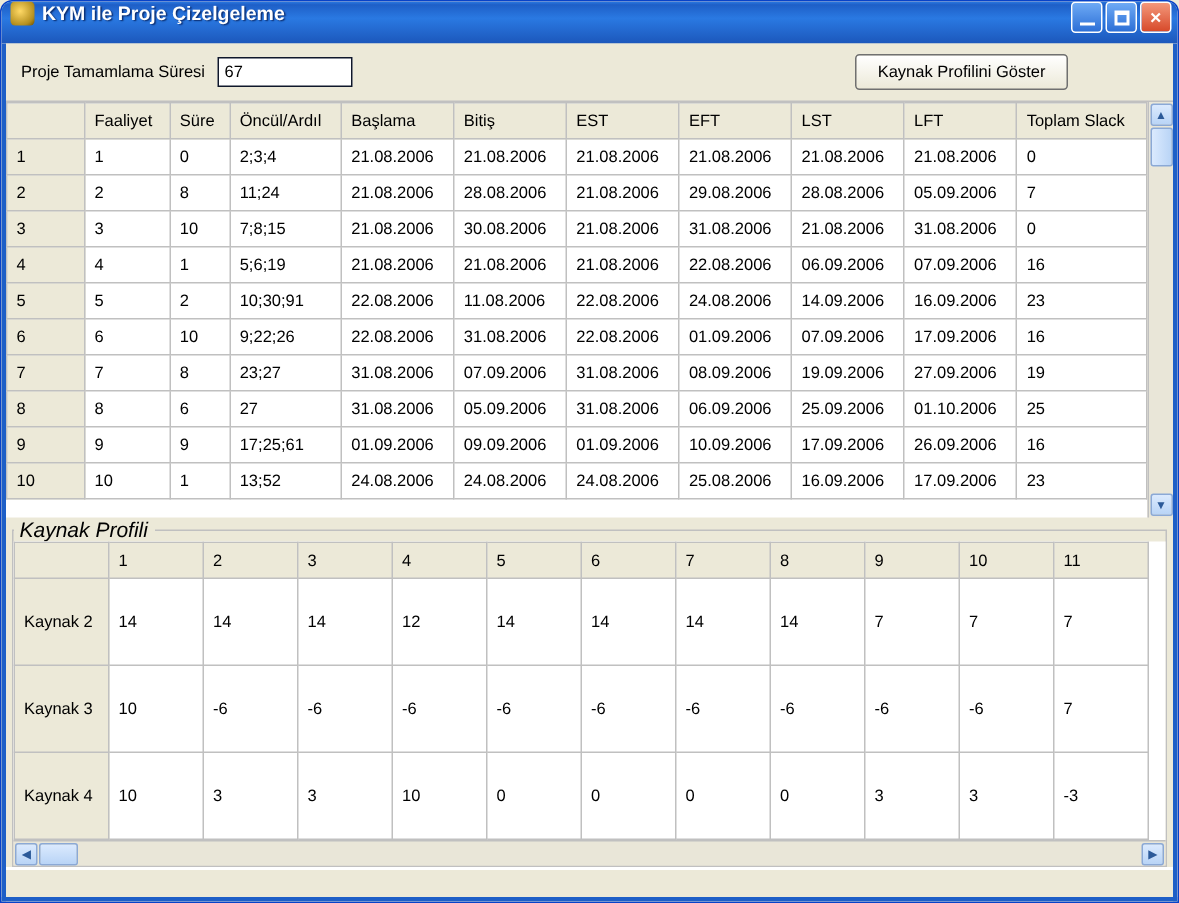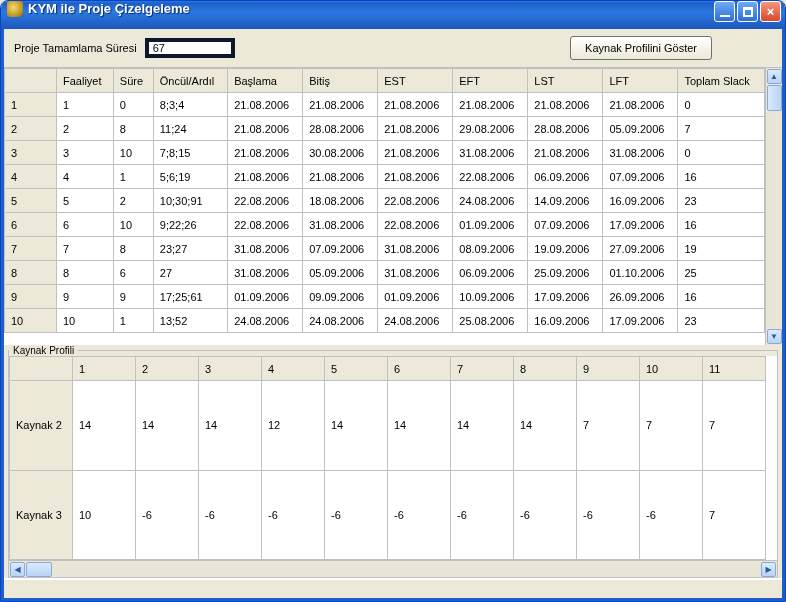--- a/index.html
+++ b/index.html
@@ -11,21 +11,21 @@
 .titlebar .ctrl-group { display: flex; gap: 2px; }
 .ctrl-btn { width: 21px; height: 21px; border: 1px solid #fff; border-radius: 3px; display: flex; align-items: center; justify-content: center; font-family: Arial, sans-serif; font-weight: bold; color: #fff; cursor: pointer; }
 .ctrl-min, .ctrl-max { background: linear-gradient(to bottom,#6eaaf5,#2c6fd6); }
 .ctrl-close { background: linear-gradient(to bottom,#f3987b,#d7492a); }
 .ctrl-min span { display:block; width:10px; height:2px; background:#fff; margin-top:8px; }
 .ctrl-max span { display:block; width:10px; height:10px; border:2px solid #fff; border-top-width:3px; }
 .ctrl-close span { font-size:13px; line-height:1; }
 .client { flex: 1; background:#ece9d8; border: 3px solid #1e5fc7; border-top:none; display:flex; flex-direction:column; overflow:hidden; }
 .toolbar { height: 38px; display:flex; align-items:center; padding: 0 10px; }
 .toolbar label { margin-right: 8px; }
-.toolbar input { width: 90px; height: 20px; border:4px solid #0f172a; padding:2px 4px; font: inherit; background:#fff; }
+.toolbar input { width: 90px; height: 20px; border:1px solid #0f172a; padding:2px 4px; font: inherit; background:#fff; }
 .toolbar .spacer { flex:1; }
 .btn-classic { height: 24px; padding: 0 14px; background: linear-gradient(to bottom,#fff,#ece9d8); border:1px solid #707070; border-radius:3px; font: inherit; cursor:pointer; margin-right: 60px; }
 .main-grid-wrap { height: 278px; display:flex; border-top:1px solid #c0c0c0; }
 .grid { flex:1; overflow:hidden; background:#fff; }
 .grid table { border-collapse: collapse; width: 100%; }
 .grid th, .grid td { border:1px solid #c0c0c0; padding: 4px 6px; text-align:left; height: 24px; font-weight:normal; }
 .grid thead th { background:#ece9d8; }
 .grid tbody th { background:#ece9d8; width: 52px; }
 .vscroll { width:17px; background:#e9e6d8; border-left:1px solid #c0c0c0; display:flex; flex-direction:column; align-items:center; }
 .vscroll .arrow, .hscroll .arrow { width:15px; height:15px; background: linear-gradient(to bottom,#dbeafe,#b9d4f6); border:1px solid #8ba9d6; border-radius:2px; display:flex; align-items:center; justify-content:center; font-size:8px; color:#2c5a99; margin:1px; cursor:pointer; }
@@ -36,21 +36,21 @@
 .profile-inner th, .profile-inner td { border:1px solid #c0c0c0; padding:4px 6px; text-align:left; height:24px; font-weight:normal; width:63px; }
 .profile-inner thead th { background:#ece9d8; }
 .profile-inner tbody th { background:#ece9d8; width:63px; }
 .profile-inner td.selected { background:#1a3c8c; color:#fff; }
 .hscroll { height:17px; background:#e9e6d8; border-top:1px solid #c0c0c0; display:flex; align-items:center; }
 .hscroll .thumb { height:15px; width:26px; background: linear-gradient(to bottom,#dbeafe,#b9d4f6); border:1px solid #8ba9d6; border-radius:2px; cursor:pointer; }
 .hscroll .track { flex:1; }
 .bottom-bar { height:20px; border-top:2px solid #fff; background:#ece9d8; }
 .corner-th { background:#ece9d8 !important; }
 fieldset { border:1px solid #c0c0c0; margin: 0 4px; flex:1; display:flex; flex-direction:column; min-height:0; }
-legend { padding:0 4px; font-size:10px; }
+legend { padding:0 4px; font-size:14px;font-style:italic; }
 </style>
 </head>
 <body>
 
 <div class="window">
   <div class="titlebar">
     <div class="icon-box"></div>
     <div class="title-text">KYM ile Proje Çizelgeleme</div>
     <div class="ctrl-group">
       <div class="ctrl-btn ctrl-min">
@@ -89,21 +89,21 @@
                 <th>LST</th>
                 <th>LFT</th>
                 <th>Toplam Slack</th>
               </tr>
             </thead>
           <tbody id="main-body">
               <tr>
                 <th>1</th>
                 <td>1</td>
                 <td>0</td>
-                <td>8;3;4</td>
+                <td>2;3;4</td>
                 <td>21.08.2006</td>
                 <td>21.08.2006</td>
                 <td>21.08.2006</td>
                 <td>21.08.2006</td>
                 <td>21.08.2006</td>
                 <td>21.08.2006</td>
                 <td>0</td>
               </tr>
               <tr>
                 <th>2</th>
@@ -143,21 +143,21 @@
                 <td>06.09.2006</td>
                 <td>07.09.2006</td>
                 <td>16</td>
               </tr>
               <tr>
                 <th>5</th>
                 <td>5</td>
                 <td>2</td>
                 <td>10;30;91</td>
                 <td>22.08.2006</td>
-                <td>18.08.2006</td>
+                <td>11.08.2006</td>
                 <td>22.08.2006</td>
                 <td>24.08.2006</td>
                 <td>14.09.2006</td>
                 <td>16.09.2006</td>
                 <td>23</td>
               </tr>
               <tr>
                 <th>6</th>
                 <td>6</td>
                 <td>10</td>
@@ -275,20 +275,34 @@
                 <td>-6</td>
                 <td>-6</td>
                 <td>-6</td>
                 <td>-6</td>
                 <td>-6</td>
                 <td>-6</td>
                 <td>-6</td>
                 <td>-6</td>
                 <td>7</td>
               </tr>
+              <tr>
+                <th>Kaynak 4</th>
+                <td>10</td>
+                <td>3</td>
+                <td>3</td>
+                <td>10</td>
+                <td>0</td>
+                <td>0</td>
+                <td>0</td>
+                <td>0</td>
+                <td>3</td>
+                <td>3</td>
+                <td>-3</td>
+              </tr>
             </tbody>
         </table>
       </div>
       <div class="hscroll">
         <div class="arrow">◀</div>
         <div class="thumb"></div>
         <div class="track"></div>
         <div class="arrow">▶</div>
       </div>
     </fieldset>

